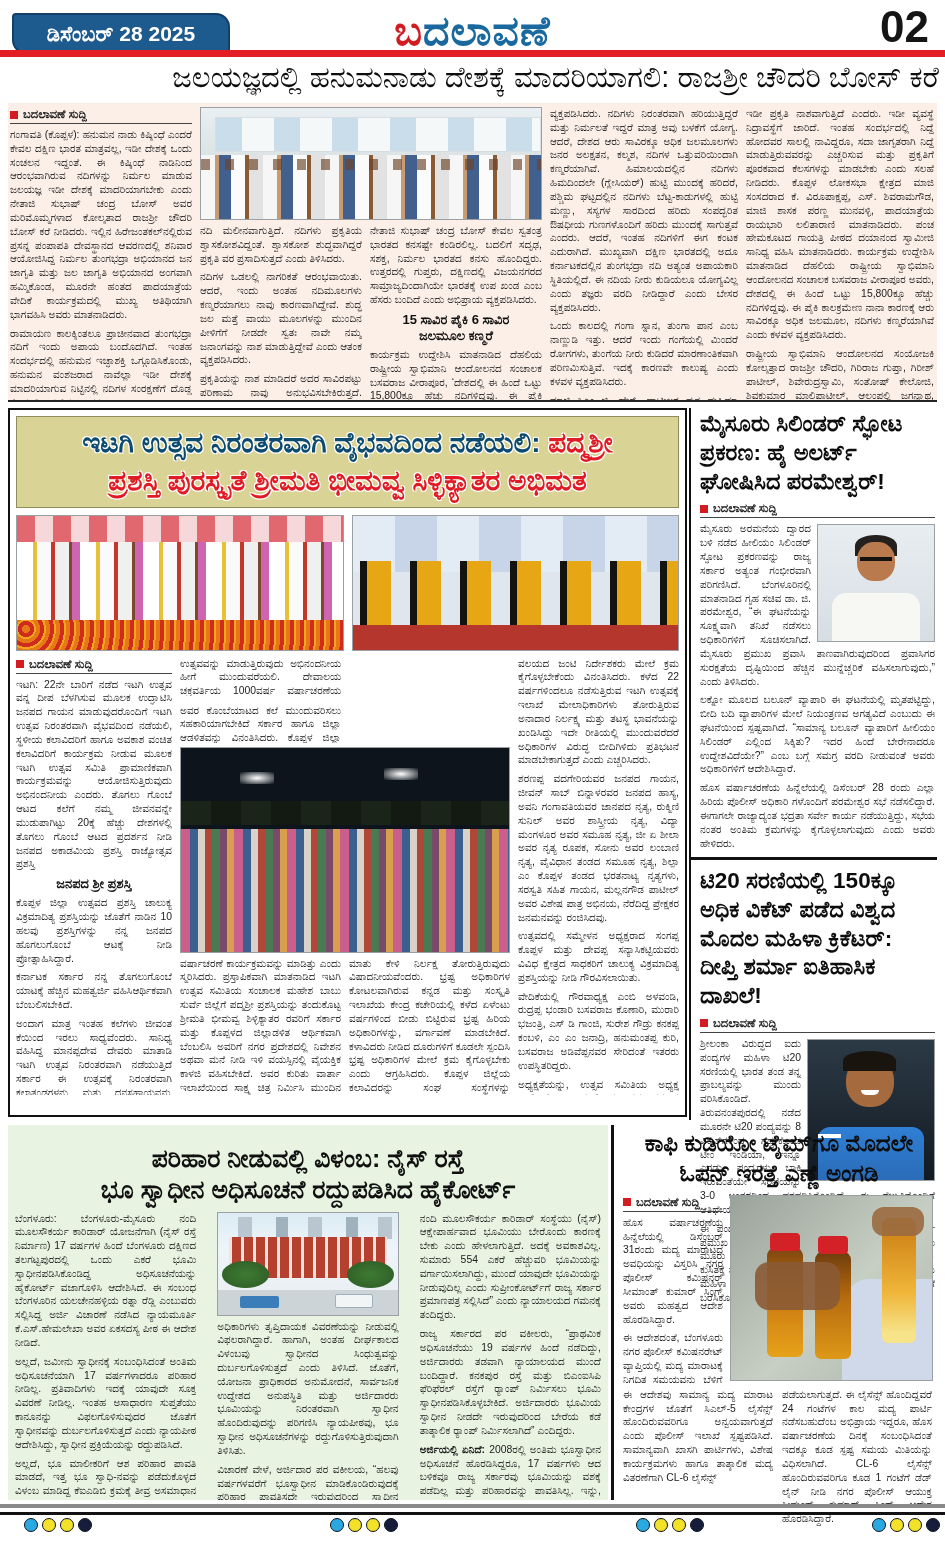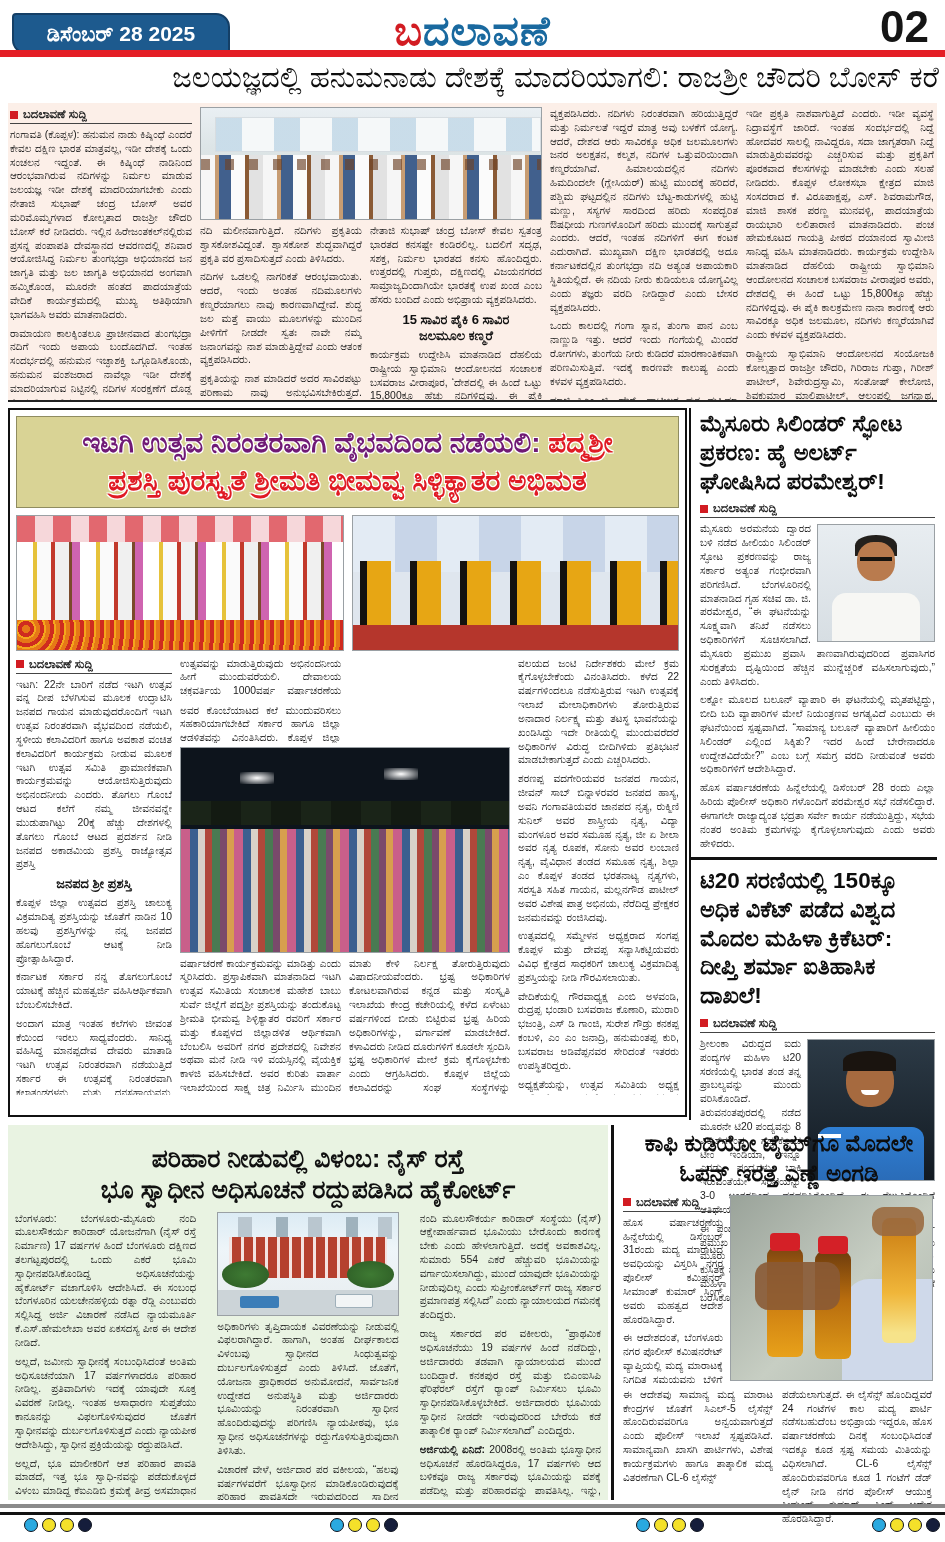--- a/index.html
+++ b/index.html
@@ -29,21 +29,21 @@
   .lead-c1{width:182px;}
   .lead-mid{width:342px;display:flex;flex-direction:column;}
   .lead-mid-cols{display:flex;gap:8px;flex:1;overflow:hidden;}
   .lead-c4{width:188px;} .lead-c5{width:188px;}
   
   .fest-box{top:408px;left:8px;width:679px;height:709px;border:2.5px solid #111;background:#fff;
       box-sizing:border-box;padding:6px;}
   .fest-head{background:#d9d395;border:1px solid #8f8c60;padding:7px 4px;text-align:center;
       font-size:28px;font-weight:800;line-height:1.35;
       text-shadow:1px 1px 0 #fff,-1px -1px 0 #fff,1px -1px 0 #fff,-1px 1px 0 #fff;}
-  .fest-head .hb{color:#701a75;} .fest-head .hr{color:#e01b24;}
+  .fest-head .hb{color:#0c4a6e;} .fest-head .hr{color:#e01b24;}
   .fest-photos{display:flex;gap:8px;margin-top:7px;height:136px;}
   .fest-photos .ph{flex:1;}
   .fest-body{display:flex;gap:8px;margin-top:6px;height:438px;overflow:hidden;}
   .fest-c1{width:158px;} .fest-mid{width:330px;display:flex;flex-direction:column;} .fest-c4{width:163px;}
   .fest-mid-top,.fest-mid-bot{display:flex;gap:8px;overflow:hidden;}
   .fest-mid-top{height:86px;flex-direction:column;} .fest-mid-bot{flex:1;}
   .fest-mid-top > div,.fest-mid-bot > div{width:161px;}
   
   .rightcol{left:689px;top:408px;width:248px;height:712px;border-left:2.5px solid #111;
       box-sizing:border-box;padding:0 2px 0 9px;}

